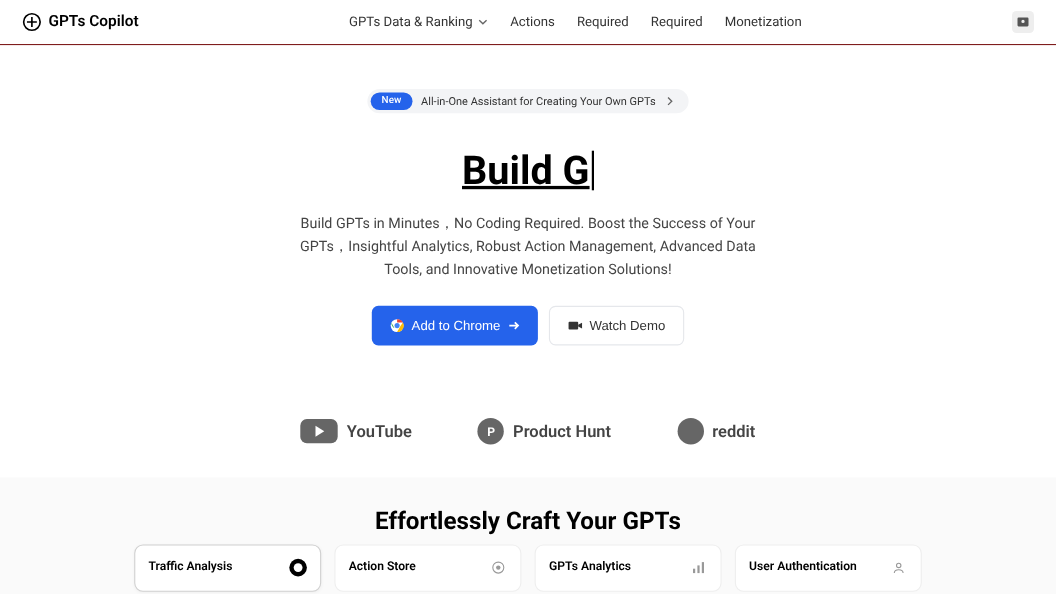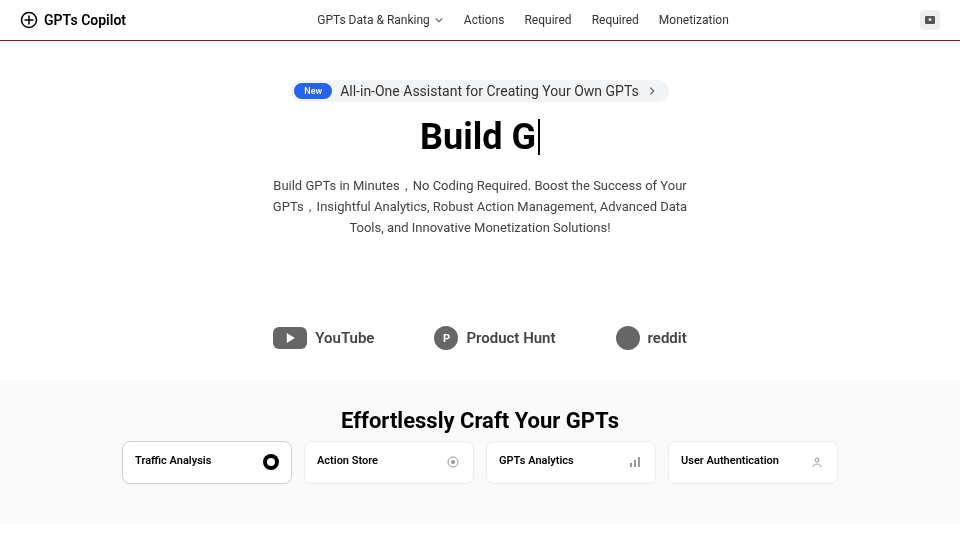--- a/index.html
+++ b/index.html
@@ -9,25 +9,25 @@
     .logo-wrap { display: flex; align-items: center; gap: 6px; font-weight: 600; font-size: 14px; }
     .logo-icon { width: 18px; height: 18px; }
     .nav { display: flex; gap: 20px; align-items: center; }
     .nav-item { font-size: 12px; color: #333; cursor: pointer; display: flex; align-items: center; gap: 4px; }
     .chevron-down { width: 10px; height: 10px; }
     .header-right { display: flex; align-items: center; gap: 12px; }
     .discord-icon { width: 20px; height: 20px; background: #eee; border-radius: 4px; display: flex; align-items: center; justify-content: center; cursor: pointer; }
     .login-btn { background: #2563eb; color: #fff; border: none; padding: 6px 12px; border-radius: 6px; font-size: 11px; font-weight: 500; cursor: pointer; }
     
     .hero { text-align: center; padding: 38px 40px 30px; }
-    .announcement { display: inline-flex; align-items: center; gap: 8px; background: #f3f4f6; border-radius: 20px; padding: 3px 12px 3px 3px; cursor: pointer; margin-bottom: 14px; }
+    .announcement { display: inline-flex; align-items: center; gap: 8px; background: #f3f4f6; border-radius: 20px; padding: 3px 12px 3px 3px; cursor: pointer; margin-bottom: 31px; }
     .new-badge { background: #2563eb; color: #fff; font-size: 9px; padding: 3px 10px; border-radius: 12px; font-weight: 500; }
-    .announcement-text { font-size: 14px; color: #333; }
+    .announcement-text { font-size: 10px; color: #333; }
     .chevron-right { width: 10px; height: 10px; }
-    .hero-title { font-size: 36px; font-weight: 700; margin-bottom: 18px; display: flex; justify-content: center; align-items: center; }
+    .hero-title { font-size: 36px; font-weight: 700; margin-bottom: 18px; display: flex; justify-content: center; align-items: center; text-decoration: underline; }
     .cursor { display: inline-block; width: 2px; height: 36px; background: #000; vertical-align: middle; margin-left: 2px; }
     .hero-desc { font-size: 13px; color: #444; line-height: 1.6; max-width: 440px; margin: 0 auto 22px; }
     .cta-row { display: flex; gap: 10px; justify-content: center; }
     .primary-btn { background: #2563eb; color: #fff; border: none; border-radius: 6px; padding: 10px 16px; font-size: 12px; font-weight: 500; cursor: pointer; display: flex; align-items: center; gap: 6px; }
     .chrome-icon { width: 14px; height: 14px; }
     .arrow-icon { width: 12px; height: 12px; }
     .secondary-btn { background: #fff; color: #333; border: 1px solid #e5e7eb; border-radius: 6px; padding: 10px 16px; font-size: 12px; font-weight: 500; cursor: pointer; display: flex; align-items: center; gap: 6px; }
     .video-icon { width: 14px; height: 14px; }
     
     .featured { text-align: center; padding: 10px 0 30px; }
@@ -95,20 +95,42 @@
     <span class="announcement-text">All-in-One Assistant for Creating Your Own GPTs</span>
     <svg class="chevron-right" viewBox="0 0 12 12">
         <path d="M4 2l4 4-4 4" stroke="#666" stroke-width="1.5" fill="none"></path>
       </svg>
   </div>
   <h1 class="hero-title">
     <span>Build G</span>
       <span class="cursor"></span>
   </h1>
   <p class="hero-desc">Build GPTs in Minutes，No Coding Required. Boost the Success of Your GPTs，Insightful Analytics, Robust Action Management, Advanced Data Tools, and Innovative Monetization Solutions!</p>
+  <div class="cta-row">
+    <button class="primary-btn">
+      <svg class="chrome-icon" viewBox="0 0 24 24">
+          <circle cx="12" cy="12" r="10" fill="#fff"></circle>
+          <circle cx="12" cy="12" r="4" fill="#4285f4"></circle>
+          <path d="M12 2a10 10 0 019 5h-9" fill="#ea4335"></path>
+          <path d="M3 7l5 9a10 10 0 01-5-9" fill="#34a853"></path>
+          <path d="M21 7a10 10 0 01-9 15l5-9" fill="#fbbc05"></path>
+        </svg>
+      <span>Add to Chrome</span>
+      <svg class="arrow-icon" viewBox="0 0 12 12">
+          <path d="M2 6h8M7 3l3 3-3 3" stroke="#fff" stroke-width="1.5" fill="none"></path>
+        </svg>
+    </button>
+    <button class="secondary-btn">
+      <svg class="video-icon" viewBox="0 0 16 16" fill="#333">
+          <rect x="1" y="4" width="10" height="8" rx="1"></rect>
+          <path d="M11 7l4-2v6l-4-2z"></path>
+        </svg>
+      <span>Watch Demo</span>
+    </button>
+  </div>
 </section>
 
 <section class="featured">
   <div class="featured-logos">
     <div class="featured-logo">
       <div class="yt-icon"></div>
       <span>YouTube</span>
     </div>
     <div class="featured-logo">
       <div class="logo-circle">P</div>

